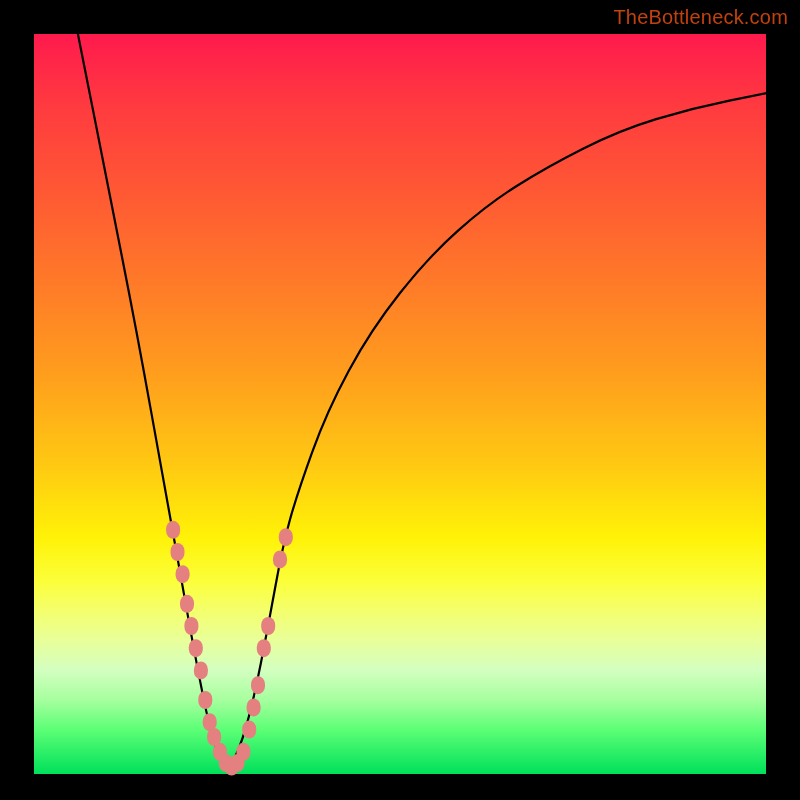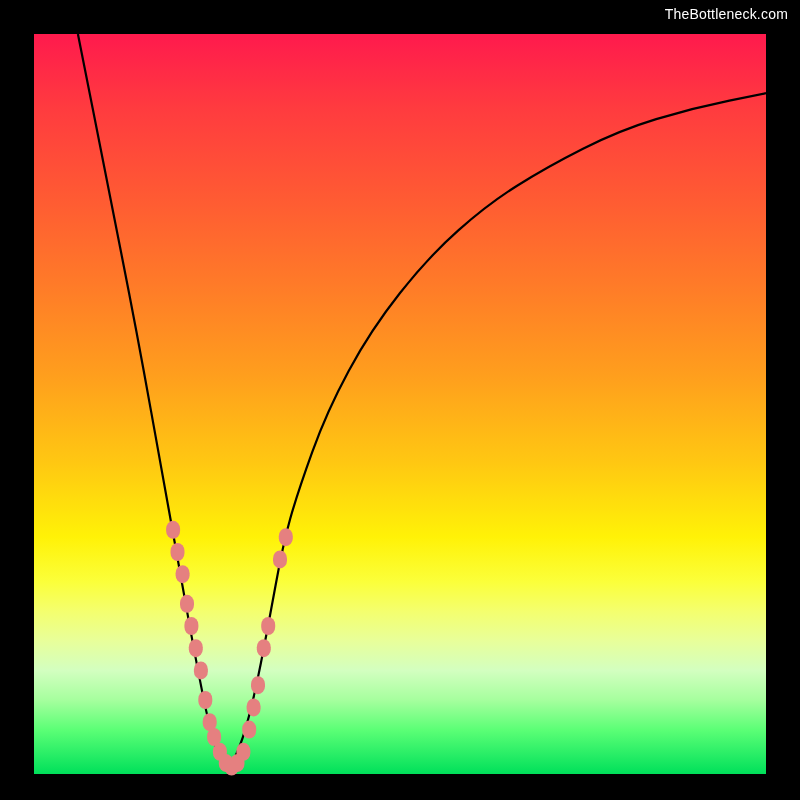--- a/index.html
+++ b/index.html
@@ -41,22 +41,22 @@
       #d3ffc0 86%,
       #a6ff9e 90%,
       #5cff76 94%,
       #00e05a 100%
     );
   }
   .watermark {
     position: absolute;
     top: 6px;
     right: 12px;
-    color: #ffffff;
-    font-size: 14px;
+    color: #c2410c;
+    font-size: 20px;
     font-weight: 500;
     letter-spacing: 0.2px;
     user-select: none;
   }
   svg.curve {
     position: absolute;
     left: 0;
     top: 0;
     width: 732px;
     height: 740px;

